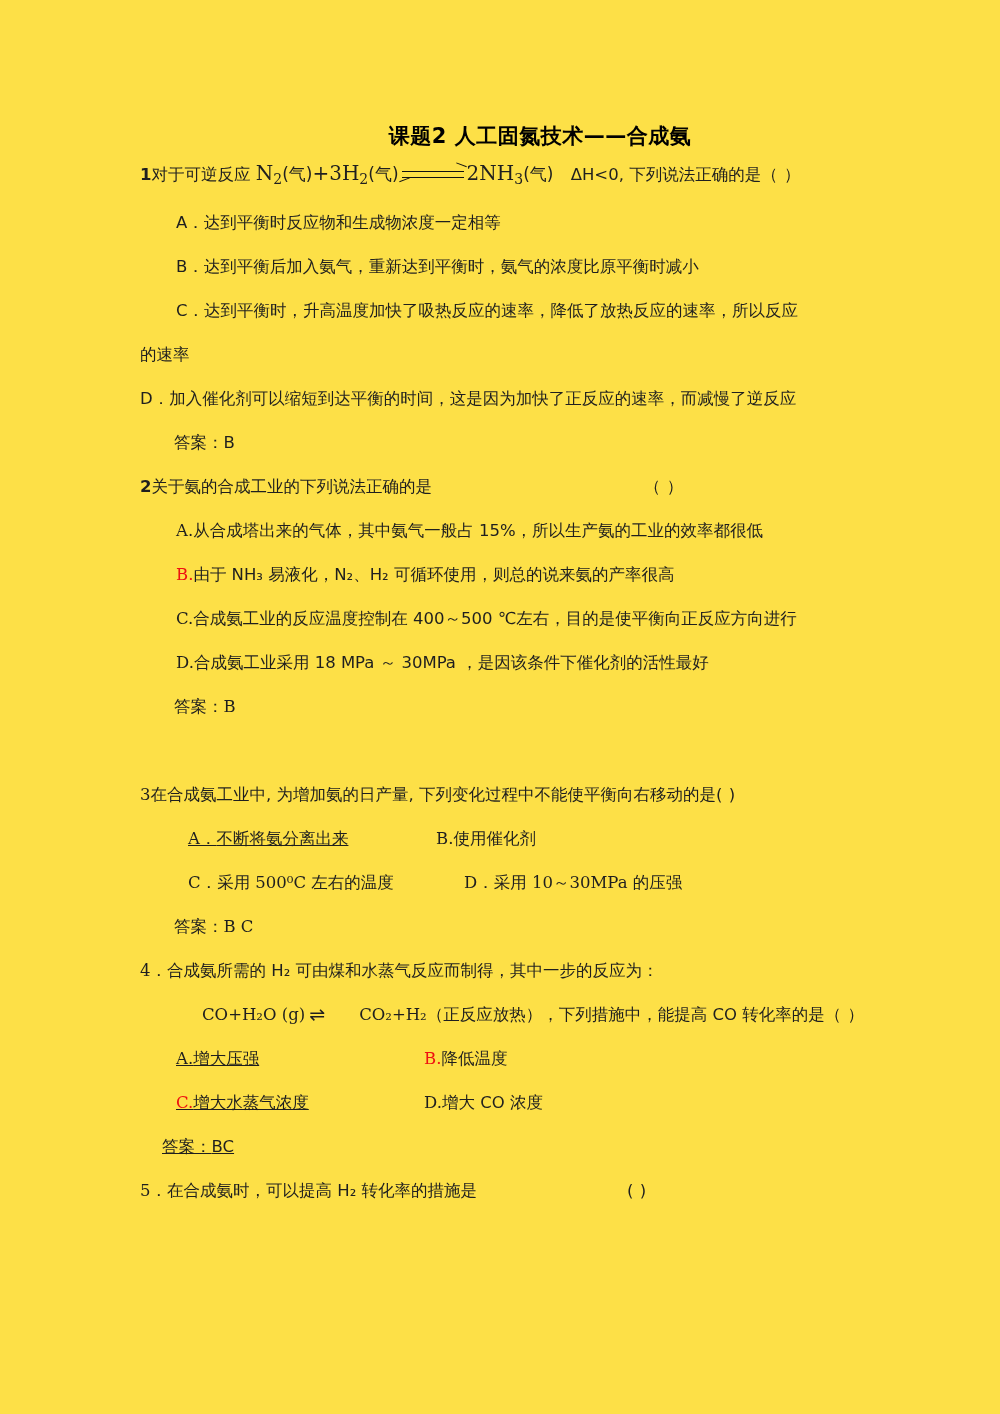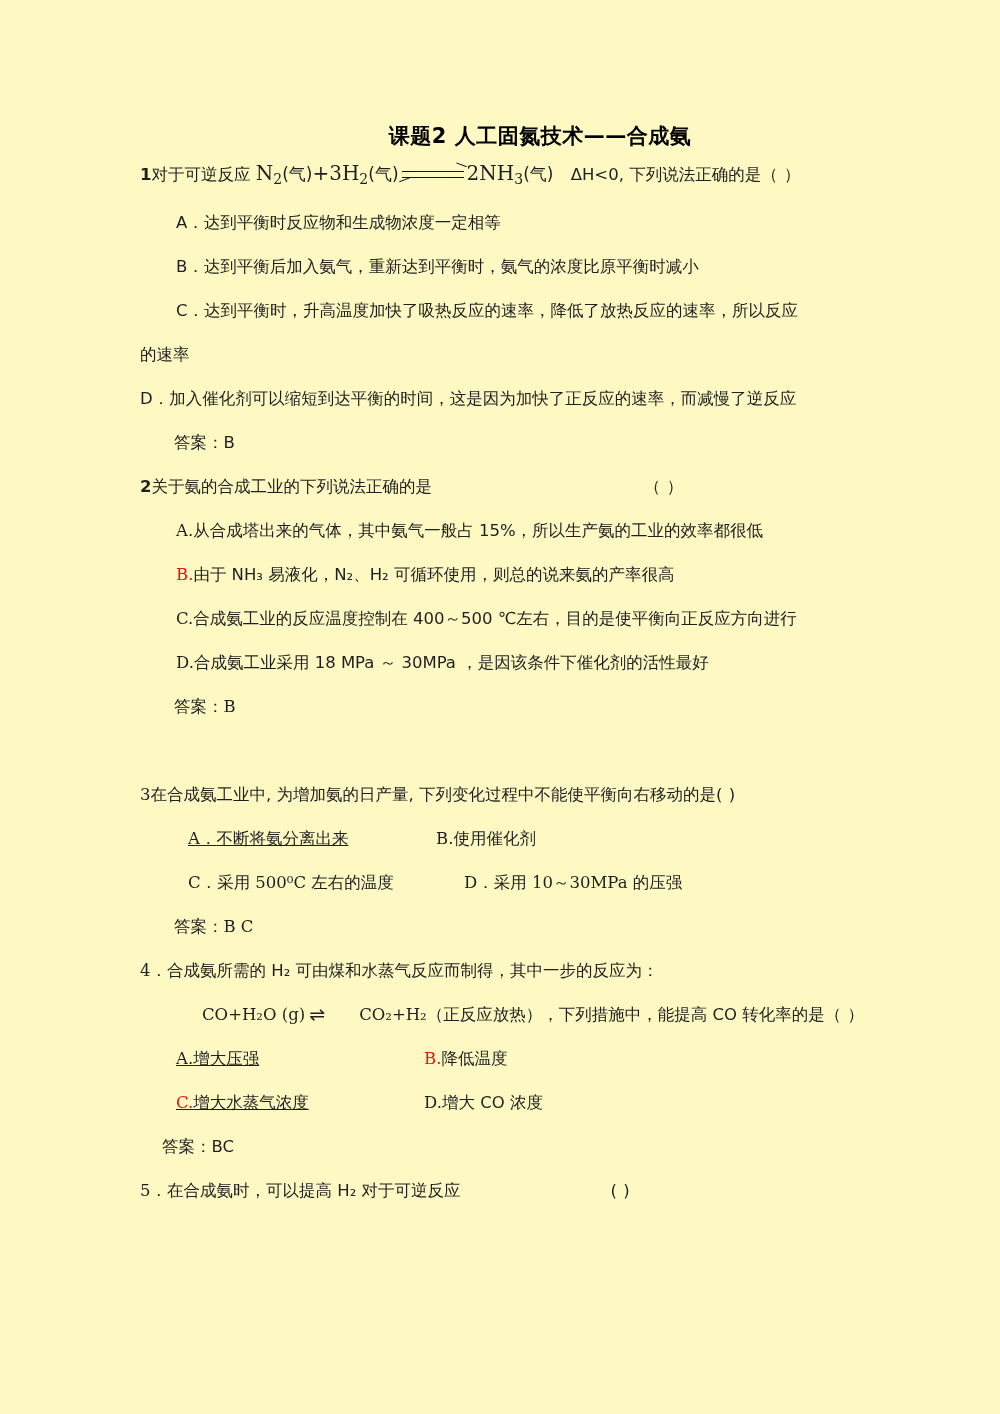--- a/index.html
+++ b/index.html
@@ -13,21 +13,21 @@
     font-family: "DejaVu Sans", "Liberation Sans", sans-serif;
     color: #1a1a1a;
     -webkit-font-smoothing: antialiased;
   }
   .page {
     position: relative;
     width: 1000px;
     height: 1414px;
     box-sizing: border-box;
     padding: 0 60px 0 140px;
-    background: #fef9c3;
+    background: #fde047;
   }
   .doc-title {
     text-align: center;
     font-size: 21px;
     font-weight: bold;
     letter-spacing: 0.5px;
     padding-top: 122px;
     color: #000000;
     line-height: 1.4;
   }
@@ -237,24 +237,24 @@
     </div>
 
     <div class="line indent-1">
       <span class="col-a"><span class="serif">A.</span><span>增大压强</span></span><span><span class="serif red">B.</span><span>降低温度</span></span>
     </div>
 
     <div class="line indent-1">
       <span class="col-a"><span class="serif red">C.</span><span>增大水蒸气浓度</span></span><span><span class="serif">D.</span><span>增大 CO 浓度</span></span>
     </div>
 
-    <div class="line indent-ans" style="padding-left:22px;">
+    <div class="line indent-ans" style="padding-left:22px;text-decoration:underline;">
       <span>答案：</span><span>BC</span>
     </div>
   </div>
 
   <div class="q-block">
     <div class="line">
-      <span class="serif">5．</span><span>在合成氨时，可以提高 H₂ 对于可逆反应</span><span class="gap-right-sm"></span><span class="paren-blank">(        )</span>
+      <span class="serif">5．</span><span>在合成氨时，可以提高 H₂ 转化率的措施是</span><span class="gap-right-sm"></span><span class="paren-blank">(        )</span>
     </div>
   </div>
 
 </div>
 
 </body></html>

